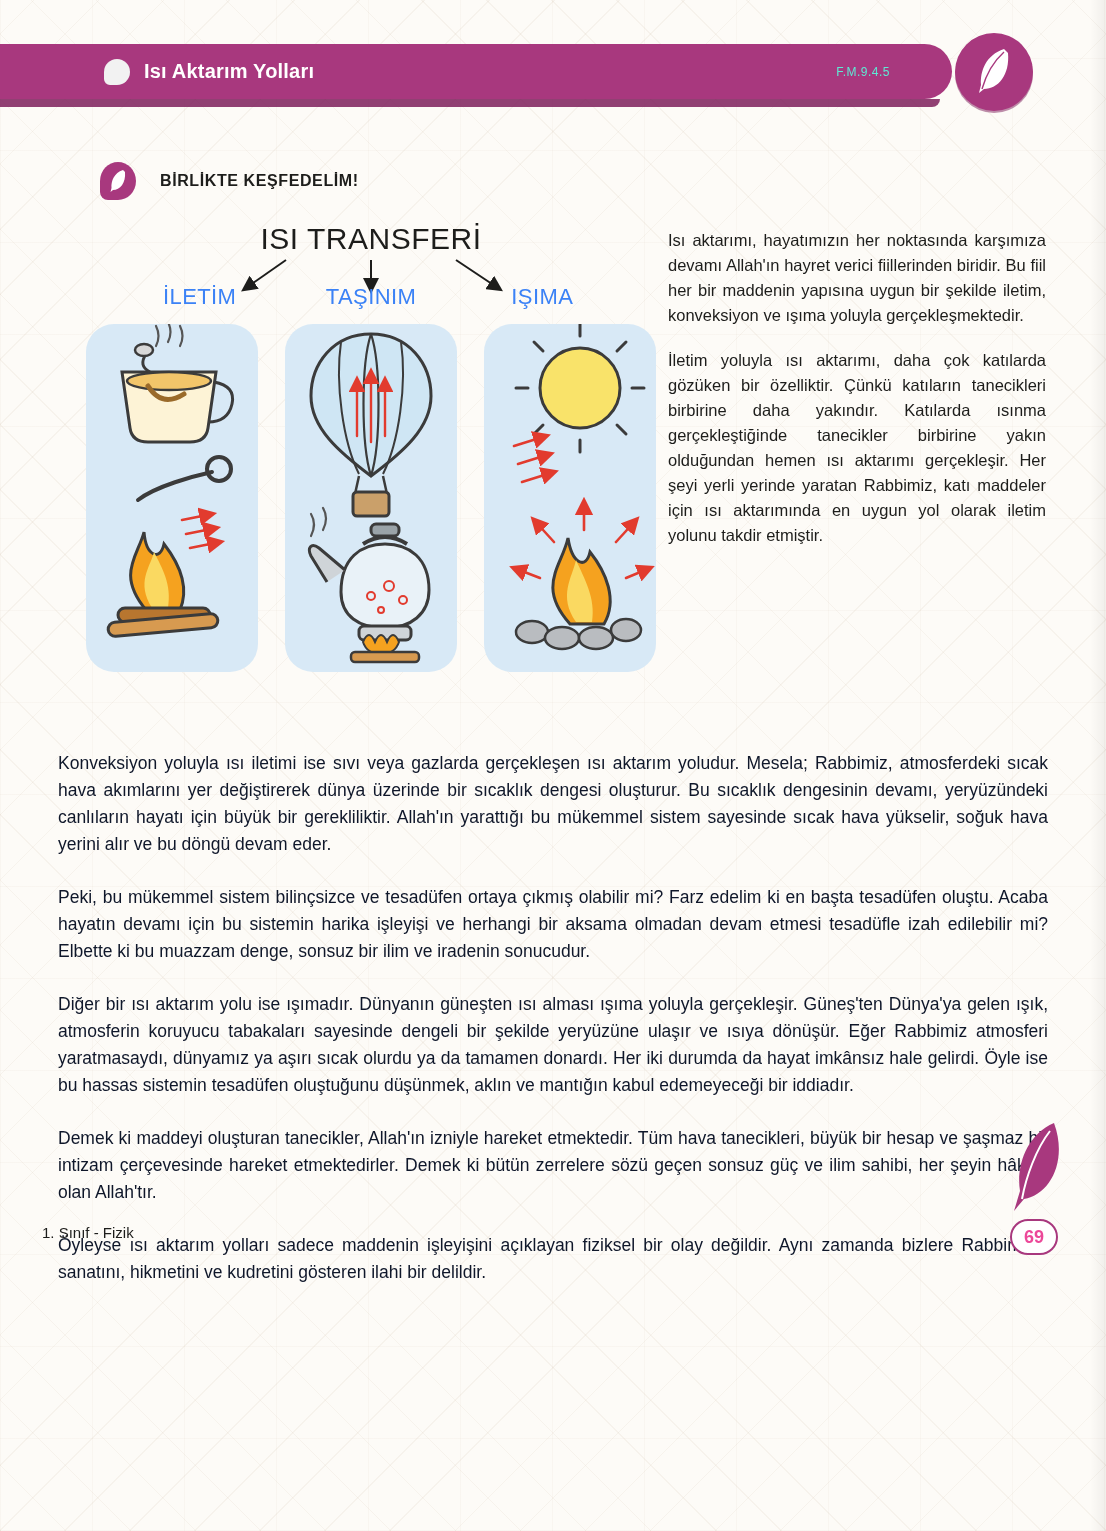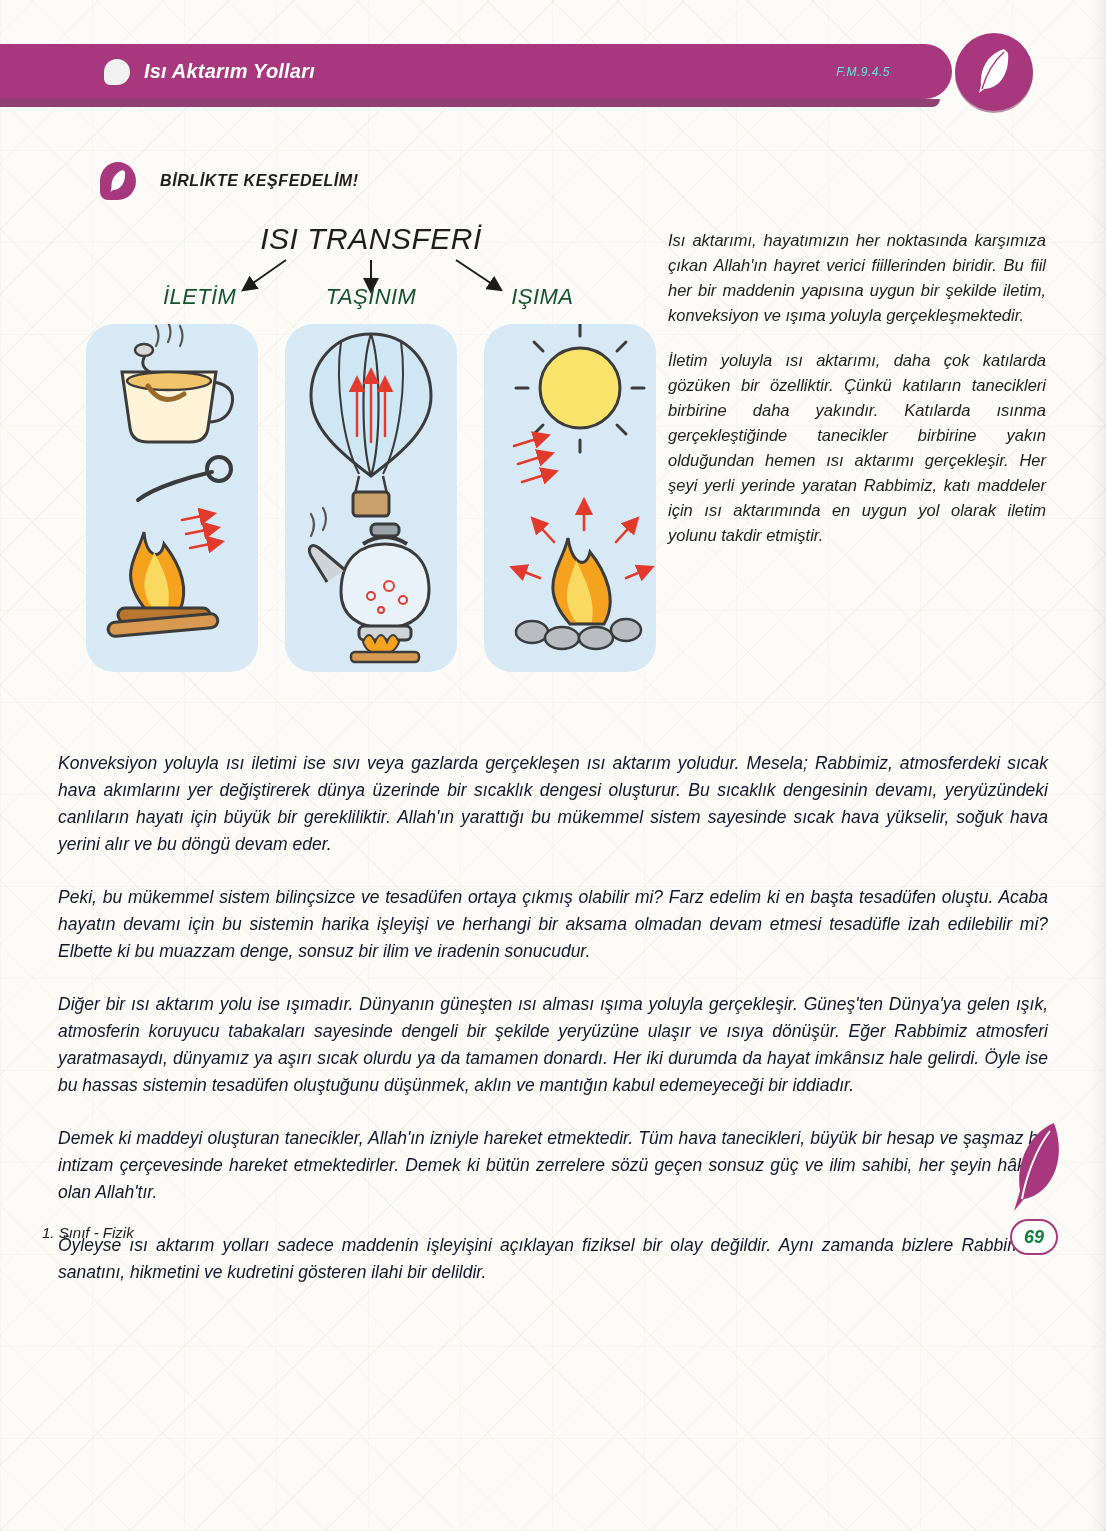--- a/index.html
+++ b/index.html
@@ -19,21 +19,21 @@
     inset: 0;
     background-color: #fdfbf7;
     background-image:
       repeating-linear-gradient(45deg, rgba(214,199,180,0.16) 0 1px, transparent 1px 46px),
       repeating-linear-gradient(-45deg, rgba(214,199,180,0.16) 0 1px, transparent 1px 46px),
       repeating-linear-gradient(0deg, rgba(214,199,180,0.10) 0 1px, transparent 1px 92px),
       repeating-linear-gradient(90deg, rgba(214,199,180,0.10) 0 1px, transparent 1px 92px);
     z-index: 0;
   }
 
-  .page { position: relative; z-index: 2; width: 1106px; height: 1277px; font-style: italic; }
+  .page { position: relative; z-index: 2; width: 1106px; height: 1277px; }
 
   
   .header-band {
     position: absolute;
     left: 0; top: 44px;
     width: 952px; height: 55px;
     background: #a8387e;
     border-radius: 0 28px 28px 0;
     display: flex;
     align-items: center;
@@ -116,21 +116,21 @@
   }
   .fig-labels {
     position: absolute;
     top: 62px; left: 0; right: 0;
     display: flex;
     justify-content: space-between;
     padding: 0 28px;
   }
   .fig-label {
     font-size: 22px;
-    color: #14532d;
+    color: #3b82f6;
     letter-spacing: .4px;
     width: 180px;
     text-align: center;
   }
   .fig-cols {
     position: absolute;
     top: 102px; left: 0;
     width: 570px; height: 350px;
     display: flex;
     justify-content: space-between;
@@ -180,21 +180,21 @@
   }
   .page-number {
     position: absolute;
     right: 48px; bottom: 22px;
     width: 48px; height: 36px;
     border: 2px solid #a8387e;
     border-radius: 18px;
     display: flex; align-items: center; justify-content: center;
     font-size: 18px;
     font-weight: bold;
-    color: #15803d;
+    color: #ec4899;
     background: #fff;
   }
   .footer-feather {
     position: absolute;
     right: 40px; bottom: 62px;
     width: 66px; height: 96px;
   }
   .page-edge {
     position: absolute;
     right: 0; top: 0;
@@ -393,21 +393,21 @@
               <path d="M142 254 L166 244" marker-end="url(#ahr3)"></path>
             </g>
           </g>
         </svg>
       </div>
 
     </div>
   </div>
 
   <div class="side-col">
-    <p>Isı aktarımı, hayatımızın her noktasında karşımıza çıkan Allah'ın hayret verici fiillerinden biridir. Bu fiil her bir maddenin yapısına uygun bir şekilde iletim, konveksiyon ve ışıma yoluyla gerçekleşmektedir.</p>
+    <p>Isı aktarımı, hayatımızın her noktasında karşımıza devamı Allah'ın hayret verici fiillerinden biridir. Bu fiil her bir maddenin yapısına uygun bir şekilde iletim, konveksiyon ve ışıma yoluyla gerçekleşmektedir.</p>
     <p>İletim yoluyla ısı aktarımı, daha çok katılarda gözüken bir özelliktir. Çünkü katıların tanecikleri birbirine daha yakındır. Katılarda ısınma gerçekleştiğinde tanecikler birbirine yakın olduğundan hemen ısı aktarımı gerçekleşir. Her şeyi yerli yerinde yaratan Rabbimiz, katı maddeler için ısı aktarımında en uygun yol olarak iletim yolunu takdir etmiştir.</p>
   </div>
 
   <div class="body-text">
     <p>Konveksiyon yoluyla ısı iletimi ise sıvı veya gazlarda gerçekleşen ısı aktarım yoludur. Mesela; Rabbimiz, atmosferdeki sıcak hava akımlarını yer değiştirerek dünya üzerinde bir sıcaklık dengesi oluşturur. Bu sıcaklık dengesinin devamı, yeryüzündeki canlıların hayatı için büyük bir gerekliliktir. Allah'ın yarattığı bu mükemmel sistem sayesinde sıcak hava yükselir, soğuk hava yerini alır ve bu döngü devam eder.</p>
     <p>Peki, bu mükemmel sistem bilinçsizce ve tesadüfen ortaya çıkmış olabilir mi? Farz edelim ki en başta tesadüfen oluştu. Acaba hayatın devamı için bu sistemin harika işleyişi ve herhangi bir aksama olmadan devam etmesi tesadüfle izah edilebilir mi? Elbette ki bu muazzam denge, sonsuz bir ilim ve iradenin sonucudur.</p>
     <p>Diğer bir ısı aktarım yolu ise ışımadır. Dünyanın güneşten ısı alması ışıma yoluyla gerçekleşir. Güneş'ten Dünya'ya gelen ışık, atmosferin koruyucu tabakaları sayesinde dengeli bir şekilde yeryüzüne ulaşır ve ısıya dönüşür. Eğer Rabbimiz atmosferi yaratmasaydı, dünyamız ya aşırı sıcak olurdu ya da tamamen donardı. Her iki durumda da hayat imkânsız hale gelirdi. Öyle ise bu hassas sistemin tesadüfen oluştuğunu düşünmek, aklın ve mantığın kabul edemeyeceği bir iddiadır.</p>
     <p>Demek ki maddeyi oluşturan tanecikler, Allah'ın izniyle hareket etmektedir. Tüm hava tanecikleri, büyük bir hesap ve şaşmaz bir intizam çerçevesinde hareket etmektedirler. Demek ki bütün zerrelere sözü geçen sonsuz güç ve ilim sahibi, her şeyin hâkimi olan Allah'tır.</p>
     <p>Öyleyse ısı aktarım yolları sadece maddenin işleyişini açıklayan fiziksel bir olay değildir. Aynı zamanda bizlere Rabbimizin sanatını, hikmetini ve kudretini gösteren ilahi bir delildir.</p>
   </div>

